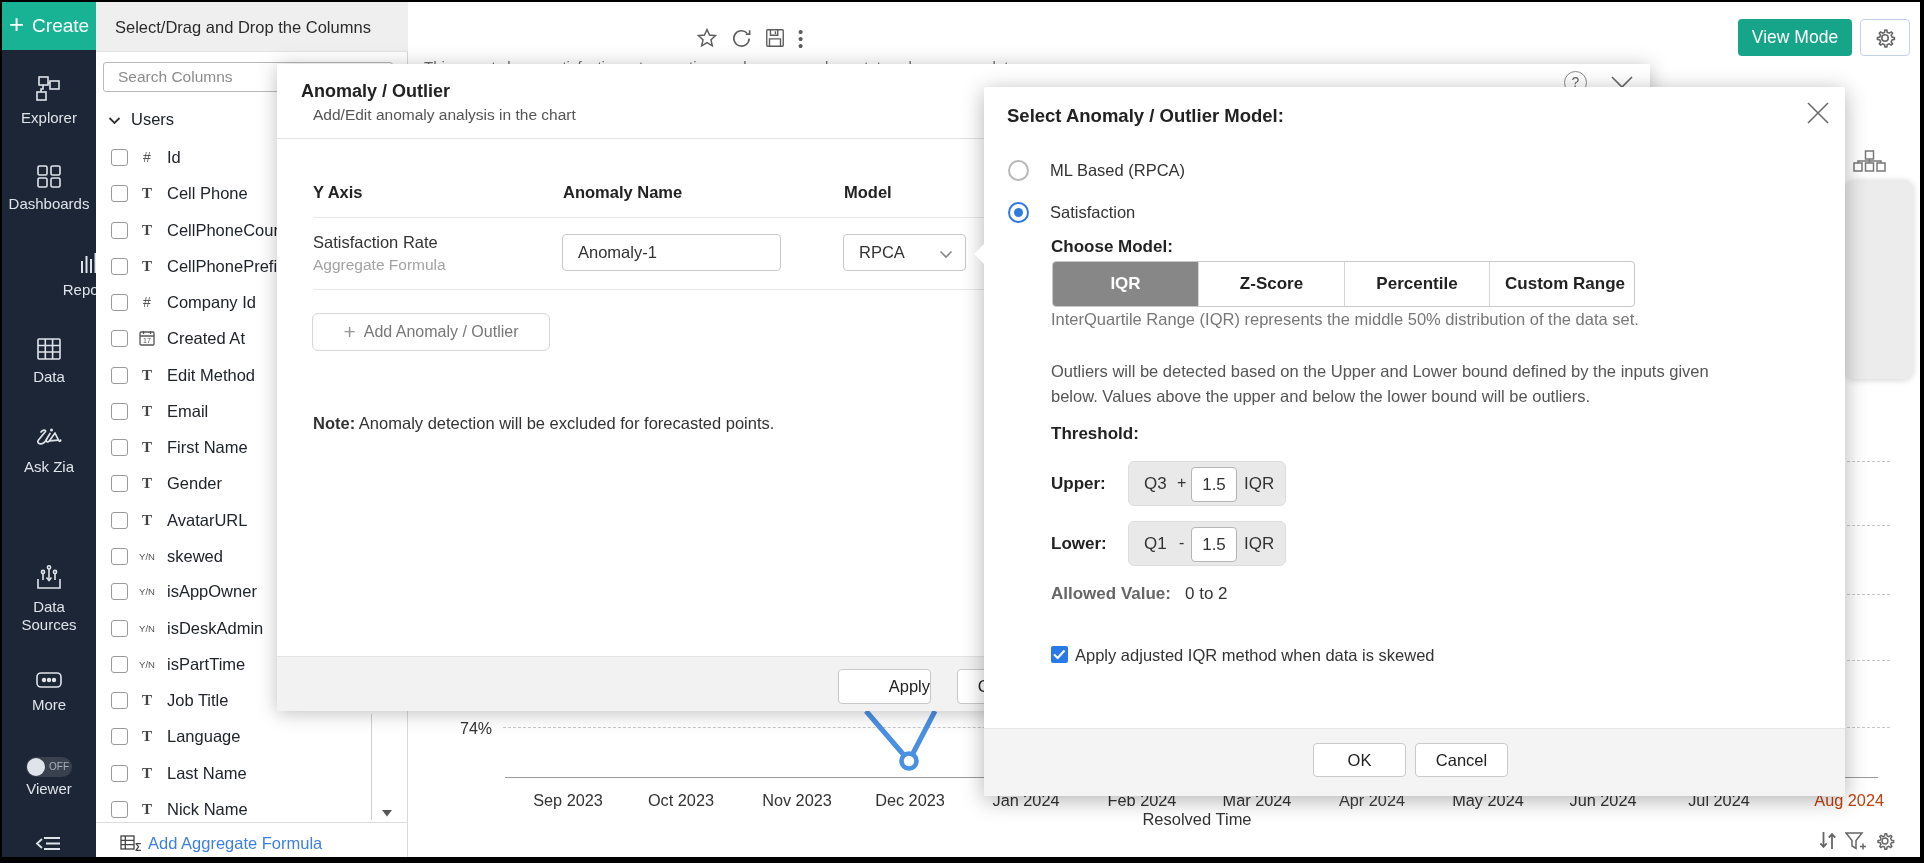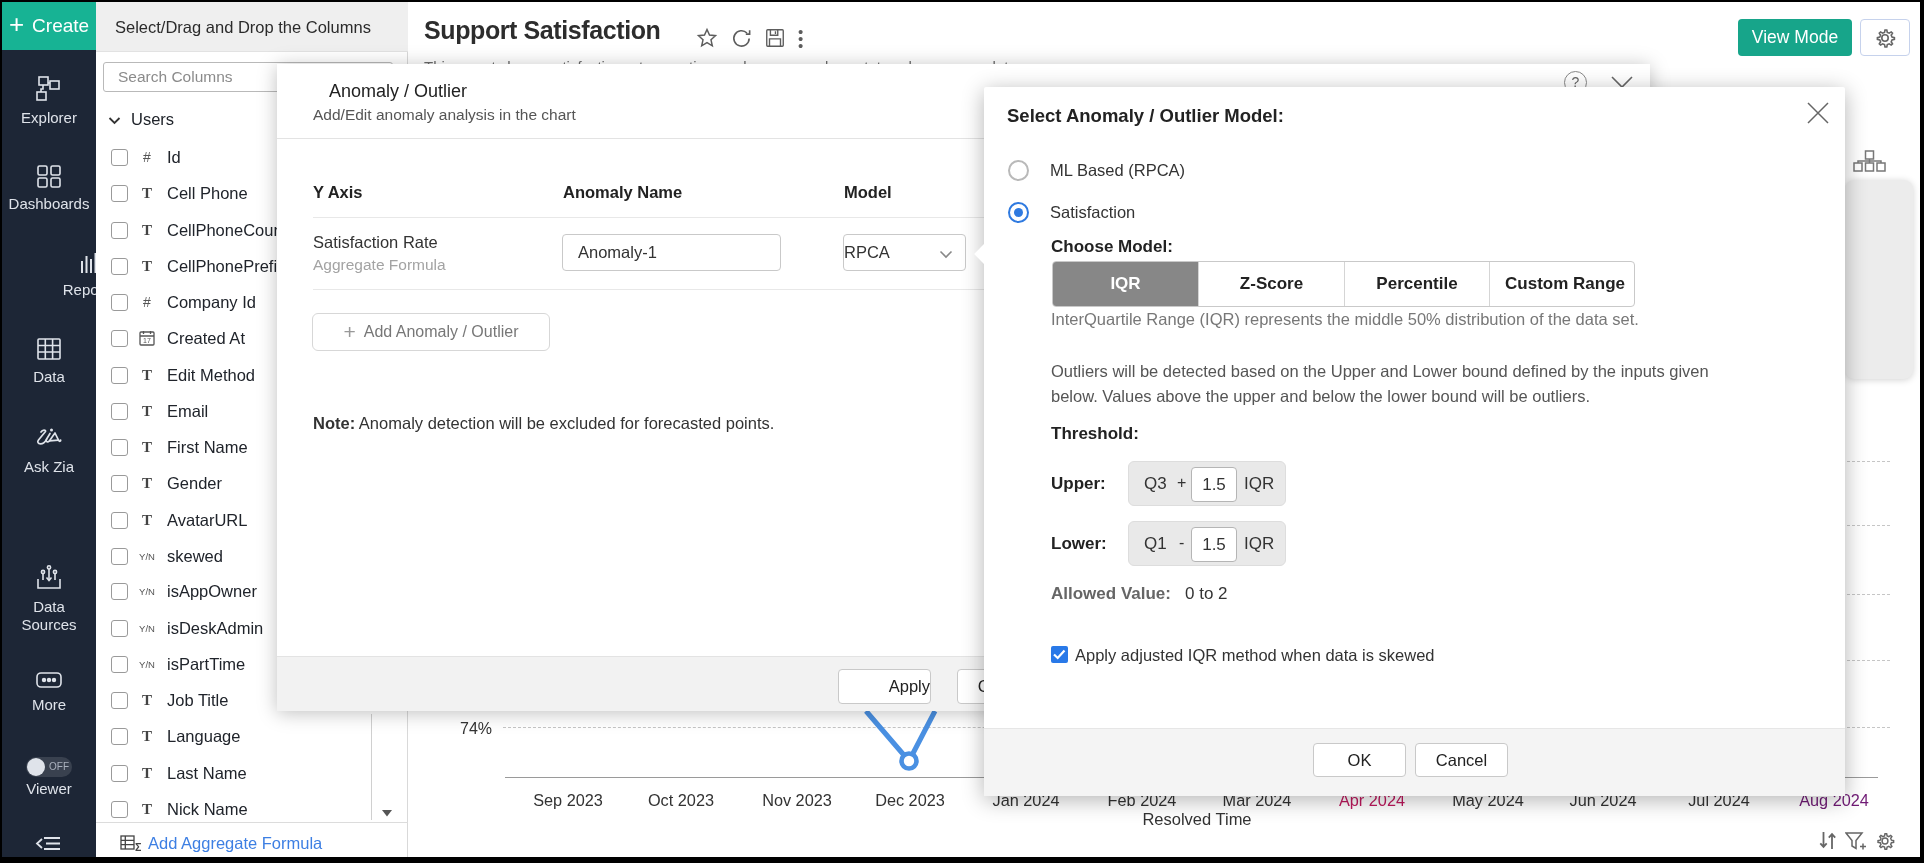--- a/index.html
+++ b/index.html
@@ -28,21 +28,20 @@
   #main { position:absolute; left:406px; top:0; width:1512px; height:855px; background:#fff; }
   
   #lmodal { position:absolute; left:275px; top:62px; width:1373px; height:647px; background:#fff; box-shadow:0 2px 18px rgba(0,0,0,0.25); }
   #rmodal { position:absolute; left:982px; top:85px; width:861px; height:709px; background:#fff; box-shadow:0 4px 22px rgba(0,0,0,0.3); border-radius:2px; }
   .btn { background:#fff; border:1px solid #c9c9c9; border-radius:4px; color:#222; font-size:16.5px; text-align:center; }
 </style>
 </head>
 <body>
 <div id="stage">
   <div id="main">
-    <div style="position:absolute;left:16px;top:14px;font-size:25px;font-weight:bold;letter-spacing:-0.4px;color:#2d2d2d;">Support Satisfaction</div>
     <div style="position:absolute;left:287px;top:24px;">
       <svg width="24" height="24" viewBox="0 0 24 24" fill="none" stroke="#5d5d5d" stroke-width="1.5">
           <path d="M12 3.5 l2.5 5.6 6 .6 -4.5 4.1 1.3 6 -5.3-3.2 -5.3 3.2 1.3-6 -4.5-4.1 6-.6 Z"></path>
         </svg>
     </div>
     <div style="position:absolute;left:322px;top:25px;">
       <svg width="23" height="23" viewBox="0 0 24 24" fill="none" stroke="#5d5d5d" stroke-width="1.7">
           <path d="M20 12 a8 8 0 1 1 -2.3-5.7"></path>
           <path d="M20.5 3.5 v4 h-4" fill="none"></path>
         </svg>
@@ -84,25 +83,25 @@
       <circle cx="61" cy="69" r="7.5" fill="#fff" stroke="#4a90e2" stroke-width="4.6"></circle>
     </svg>
     <div style="position:absolute;left:97px;top:775px;width:1373px;height:0;border-top:1.5px solid #9a9a9a;"></div>
     <div style="position:absolute;left:110px;top:789px;width:100px;text-align:center;font-size:16.3px;color:#333;">Sep 2023</div>
     <div style="position:absolute;left:223px;top:789px;width:100px;text-align:center;font-size:16.3px;color:#333;">Oct 2023</div>
     <div style="position:absolute;left:339px;top:789px;width:100px;text-align:center;font-size:16.3px;color:#333;">Nov 2023</div>
     <div style="position:absolute;left:452px;top:789px;width:100px;text-align:center;font-size:16.3px;color:#333;">Dec 2023</div>
     <div style="position:absolute;left:568px;top:789px;width:100px;text-align:center;font-size:16.3px;color:#333;">Jan 2024</div>
     <div style="position:absolute;left:684px;top:789px;width:100px;text-align:center;font-size:16.3px;color:#333;">Feb 2024</div>
     <div style="position:absolute;left:799px;top:789px;width:100px;text-align:center;font-size:16.3px;color:#333;">Mar 2024</div>
-    <div style="position:absolute;left:914px;top:789px;width:100px;text-align:center;font-size:16.3px;color:#be185d;">Apr 2024</div>
+    <div style="position:absolute;left:914px;top:789px;width:100px;text-align:center;font-size:16.3px;color:#404040;">Apr 2024</div>
     <div style="position:absolute;left:1030px;top:789px;width:100px;text-align:center;font-size:16.3px;color:#333;">May 2024</div>
     <div style="position:absolute;left:1145px;top:789px;width:100px;text-align:center;font-size:16.3px;color:#333;">Jun 2024</div>
     <div style="position:absolute;left:1261px;top:789px;width:100px;text-align:center;font-size:16.3px;color:#333;">Jul 2024</div>
-    <div style="position:absolute;left:1376px;top:789px;width:100px;text-align:center;font-size:16.3px;color:#701a75;">Aug 2024</div>
+    <div style="position:absolute;left:1376px;top:789px;width:100px;text-align:right;font-size:16.3px;color:#c2410c;">Aug 2024</div>
     <div style="position:absolute;left:729px;top:808px;width:120px;text-align:center;font-size:16.5px;color:#333;">Resolved Time</div>
     <div style="position:absolute;left:1409px;top:828px;">
       <svg width="22" height="21" viewBox="0 0 22 21" fill="none" stroke="#666" stroke-width="1.8">
         <path d="M6.5 2 V16.5 M3.3 13.3 L6.5 16.8 L9.7 13.3"></path>
           <path d="M15 19 V4.5 M11.8 7.7 L15 4.2 L18.2 7.7"></path>
       </svg>
     </div>
     <div style="position:absolute;left:1437px;top:830px;">
       <svg width="23" height="20" viewBox="0 0 23 20" fill="none" stroke="#666" stroke-width="1.5">
         <path d="M1 1 h16 l-6 7.5 v8 l-4 -2.5 v-5.5 Z"></path>
@@ -309,37 +308,37 @@
     </div>
     <div style="position:absolute;left:0;top:820px;width:312px;height:1px;background:#dcdcdc;"></div>
     <div style="position:absolute;left:24px;top:832px;width:280px;height:20px;color:#3d7fe3;font-size:16.5px;">
       <svg width="21" height="17" viewBox="0 0 21 17" fill="none" stroke="#444" stroke-width="1.3" style="vertical-align:-3px;margin-right:7px;">
         <rect x="1" y="1" width="13" height="13"></rect>
           <path d="M1 5.3 h13 M1 9.6 h13 M5.3 1 v13"></path>
         <text x="15" y="16" font-size="11" font-weight="bold" fill="#444" stroke="none" font-family="Liberation Sans">Σ</text>
       </svg>Add Aggregate Formula</div>
   </div>
   <div id="lmodal">
-    <div style="position:absolute;left:52px;top:17px;font-size:18px;font-weight:normal;color:#222;">Anomaly / Outlier</div>
+    <div style="position:absolute;left:24px;top:17px;font-size:18px;font-weight:bold;color:#222;">Anomaly / Outlier</div>
     <div style="position:absolute;left:36px;top:42px;font-size:15.5px;color:#555;">Add/Edit anomaly analysis in the chart</div>
     <div style="position:absolute;left:1287px;top:7px;width:23px;height:23px;border:1.4px solid #888;border-radius:50%;color:#666;font-size:14px;text-align:center;line-height:21px;">?</div>
     <div style="position:absolute;left:1333px;top:11px;">
       <svg width="24" height="14" viewBox="0 0 24 14" fill="none" stroke="#666" stroke-width="1.6">
           <path d="M2 2 L12 12 L22 2"></path>
         </svg>
     </div>
     <div style="position:absolute;left:0;top:74px;width:1373px;height:1px;background:#e3e3e3;"></div>
     <div style="position:absolute;left:36px;top:119px;font-size:16.5px;font-weight:bold;color:#222;">Y Axis</div>
     <div style="position:absolute;left:286px;top:119px;font-size:16.5px;font-weight:bold;color:#222;">Anomaly Name</div>
     <div style="position:absolute;left:567px;top:119px;font-size:16.5px;font-weight:bold;color:#222;">Model</div>
     <div style="position:absolute;left:36px;top:153px;width:1301px;height:1px;background:#e8e8e8;"></div>
     <div style="position:absolute;left:36px;top:169px;font-size:16.5px;color:#333;">Satisfaction Rate</div>
     <div style="position:absolute;left:36px;top:192px;font-size:15.5px;color:#a3a3a3;">Aggregate Formula</div>
     <div style="position:absolute;left:285px;top:170px;width:219px;height:37px;border:1px solid #c9c9c9;border-radius:4px;font-size:16.5px;color:#333;line-height:35px;padding-left:15px;">Anomaly-1</div>
-    <div style="position:absolute;left:566px;top:170px;width:123px;height:37px;border:1px solid #c9c9c9;border-radius:4px;font-size:16.5px;color:#333;line-height:35px;">RPCA
+    <div style="position:absolute;left:566px;top:170px;width:123px;height:37px;border:1px solid #c9c9c9;border-radius:4px;font-size:16.5px;color:#333;line-height:35px;padding-left:15px;">RPCA
       <svg width="14" height="9" viewBox="0 0 14 9" fill="none" stroke="#888" stroke-width="1.6" style="position:absolute;right:12px;top:15px;">
           <path d="M1.5 1.5 L7 7 L12.5 1.5"></path>
         </svg>
     </div>
     <div style="position:absolute;left:36px;top:225px;width:1301px;height:1px;background:#e8e8e8;"></div>
     <div style="position:absolute;left:35px;top:249px;width:238px;height:38px;border:1px solid #d7d7d7;border-radius:6px;font-size:16px;color:#777;line-height:36px;text-align:center;"><span style="font-size:21px;color:#999;vertical-align:-2px;margin-right:8px;">+</span>Add Anomaly / Outlier</div>
     <div style="position:absolute;left:36px;top:350px;font-size:16.5px;color:#333;"><b>Note:</b> Anomaly detection will be excluded for forecasted points.</div>
     <div style="position:absolute;left:0;top:592px;width:1373px;height:55px;background:#f2f2f2;border-top:1px solid #e3e3e3;"></div>
     <div class="btn" style="position:absolute;left:561px;top:605px;width:93px;height:35px;line-height:33px;text-align:right;">Apply</div>
     <div class="btn" style="position:absolute;left:680px;top:605px;width:93px;height:35px;line-height:33px;">Cancel</div>

